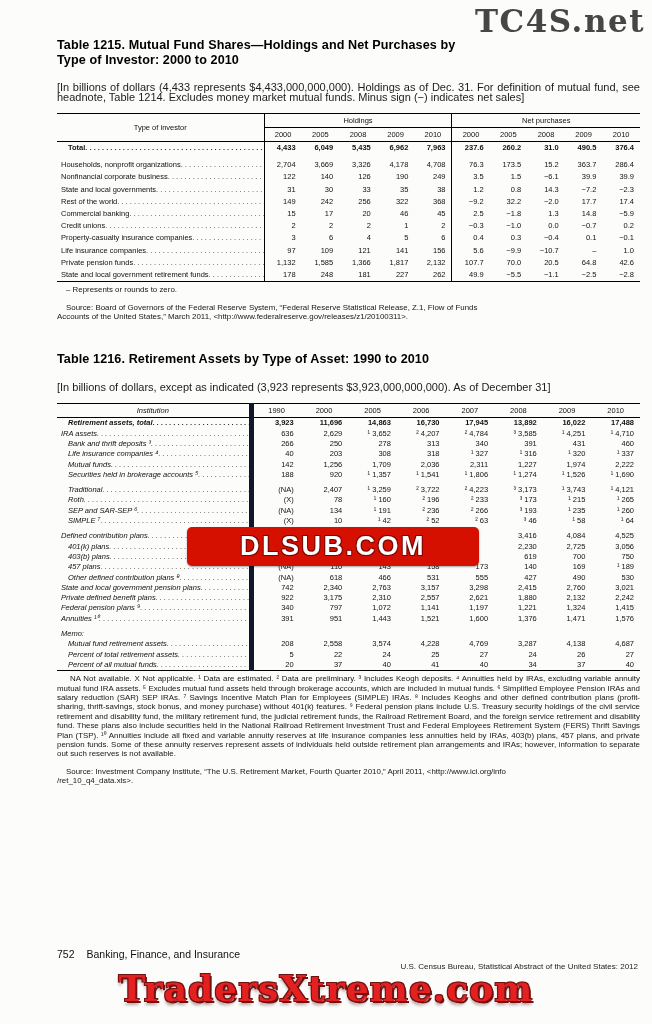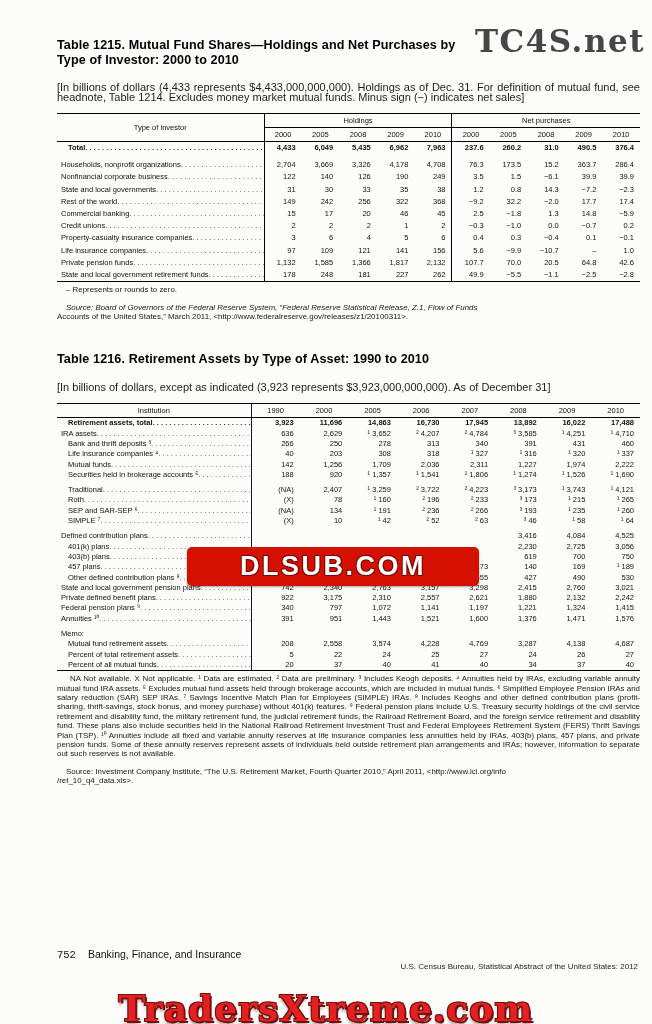--- a/index.html
+++ b/index.html
@@ -24,33 +24,33 @@
   .lw{display:flex;align-items:baseline;overflow:hidden;}
   .ind0 .lw{padding-left:4px;}
   .ind1 .lw{padding-left:11px;}
   .leader{flex:1 1 auto;overflow:hidden;white-space:nowrap;color:#2a2a2a;}
   .leader::after{content:" . . . . . . . . . . . . . . . . . . . . . . . . . . . . . . . . . . . . . . . . . . . . . . . . . . . . . . . . . . . .";}
   tr.b{font-weight:bold;}
   tr.spacer td{height:5px;line-height:5px;padding:0;}
 
   .t1215 tbody td:first-child,.t1215 thead th.stub{border-right:1px solid #000;}
   .t1215 thead th.g2,.t1215 thead tr.yrs th:nth-child(6),.t1215 tbody td:nth-child(7){border-left:1px solid #000;}
-  .t1216 tbody td:first-child,.t1216 thead th:first-child{border-right:1px solid #0f172a;}
+  .t1216 tbody td:first-child,.t1216 thead th:first-child{border-right:5px solid #0f172a;font-style:italic;}
 
   .fnote{font-size:7.9px;line-height:9.4px;margin-top:3px;color:#161616;}
   .fnote.ind .l1{text-indent:9px;}
   .just{text-align:justify;}
   .ind2{text-indent:13px;}
   .rel{position:relative;}
 
   .footer-left{position:absolute;left:57px;top:948px;font-size:10.5px;color:#111;}
-  .footer-left .pg{margin-right:12px;font-family:Liberation Mono, monospace;}
+  .footer-left .pg{margin-right:12px;}
   .footer-right{position:absolute;right:14px;top:962px;font-size:8px;color:#222;}
 
-  .wm{position:absolute;margin-top:20px;}
+  .wm{position:absolute;}
   .wm-top{top:3px;right:7px;font-family:"DejaVu Serif",serif;font-weight:bold;font-size:31px;
           letter-spacing:1.5px;color:#464646;}
   .wm-mid{top:123.5px;left:130px;width:292px;height:39px;background:#d61000;border-radius:5px;
           display:flex;align-items:center;justify-content:center;box-shadow:0 1px 2px rgba(0,0,0,.35);}
   .wm-mid span{color:#fff;font-weight:bold;font-size:27px;letter-spacing:2.5px;
           font-family:"Liberation Sans",sans-serif;
           text-shadow:1px 1px 0 #7e0600,-1px 1px 0 #7e0600,1px -1px 0 #7e0600,-1px -1px 0 #7e0600;}
   .wm-bottom{top:967px;left:0;width:652px;text-align:center;font-family:"DejaVu Serif",serif;
           font-weight:bold;font-size:36px;letter-spacing:1px;color:#e42020;white-space:nowrap;
           text-shadow:2px 2px 0 #701212,-1px -1px 0 #701212,1px -1px 0 #701212,-1px 1px 0 #701212,0 4px 3px rgba(60,0,0,.35);}
@@ -307,21 +307,21 @@
             <td class="num">−5.5</td>
             <td class="num">−1.1</td>
             <td class="num">−2.5</td>
             <td class="num">−2.8</td>
           </tr>
         </tbody>
     </table>
 
     <p class="fnote"><span style="padding-left:9px;">– Represents or rounds to zero.</span></p>
     <p class="fnote just ind">
-      <span class="l1" style="display:block;text-indent:9px;font-style:italic;">Source: Board of Governors of the Federal Reserve System, “Federal Reserve Statistical Release, Z.1, Flow of Funds</span>
+      <span class="l1" style="display:block;text-indent:9px;">Source: Board of Governors of the Federal Reserve System, “Federal Reserve Statistical Release, Z.1, Flow of Funds</span>
       <span style="display:block;">Accounts of the United States,” March 2011, &lt;http://www.federalreserve.gov/releases/z1/20100311&gt;.</span>
     </p>
 
     <div class="title t2">Table 1216. Retirement Assets by Type of Asset: 1990 to 2010</div>
     <p class="note">[In billions of dollars, except as indicated (3,923 represents $3,923,000,000,000). As of December 31]</p>
 
     <div class="rel">
       <table class="tbl t1216">
         <colgroup>
             <col class="c-stub16">

